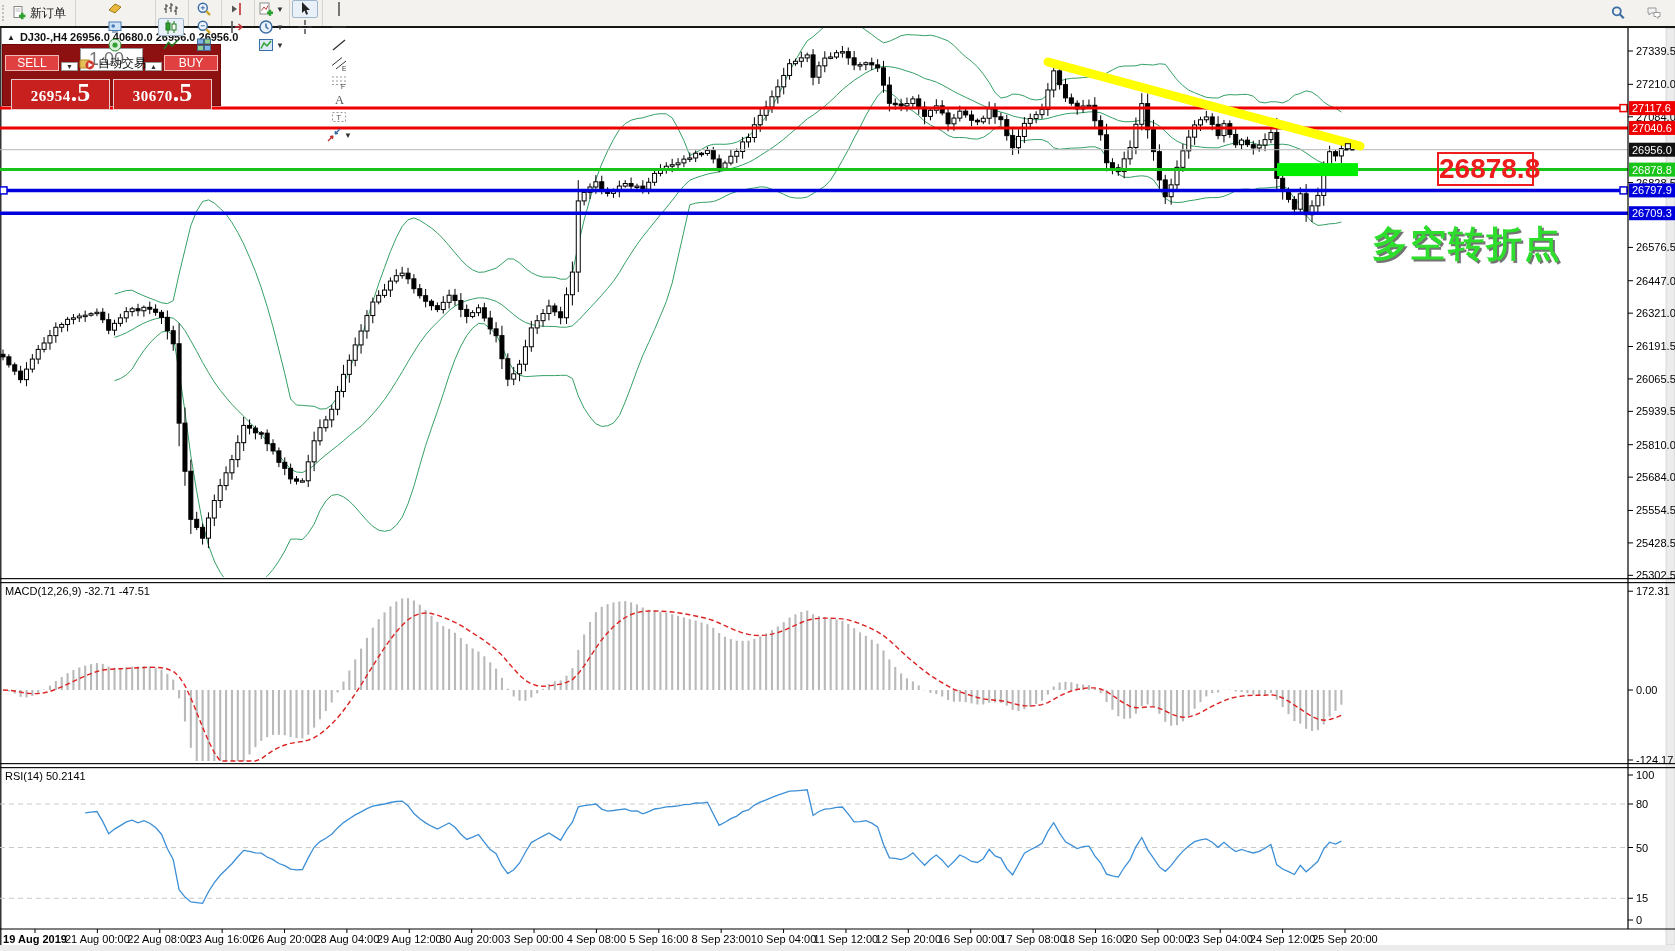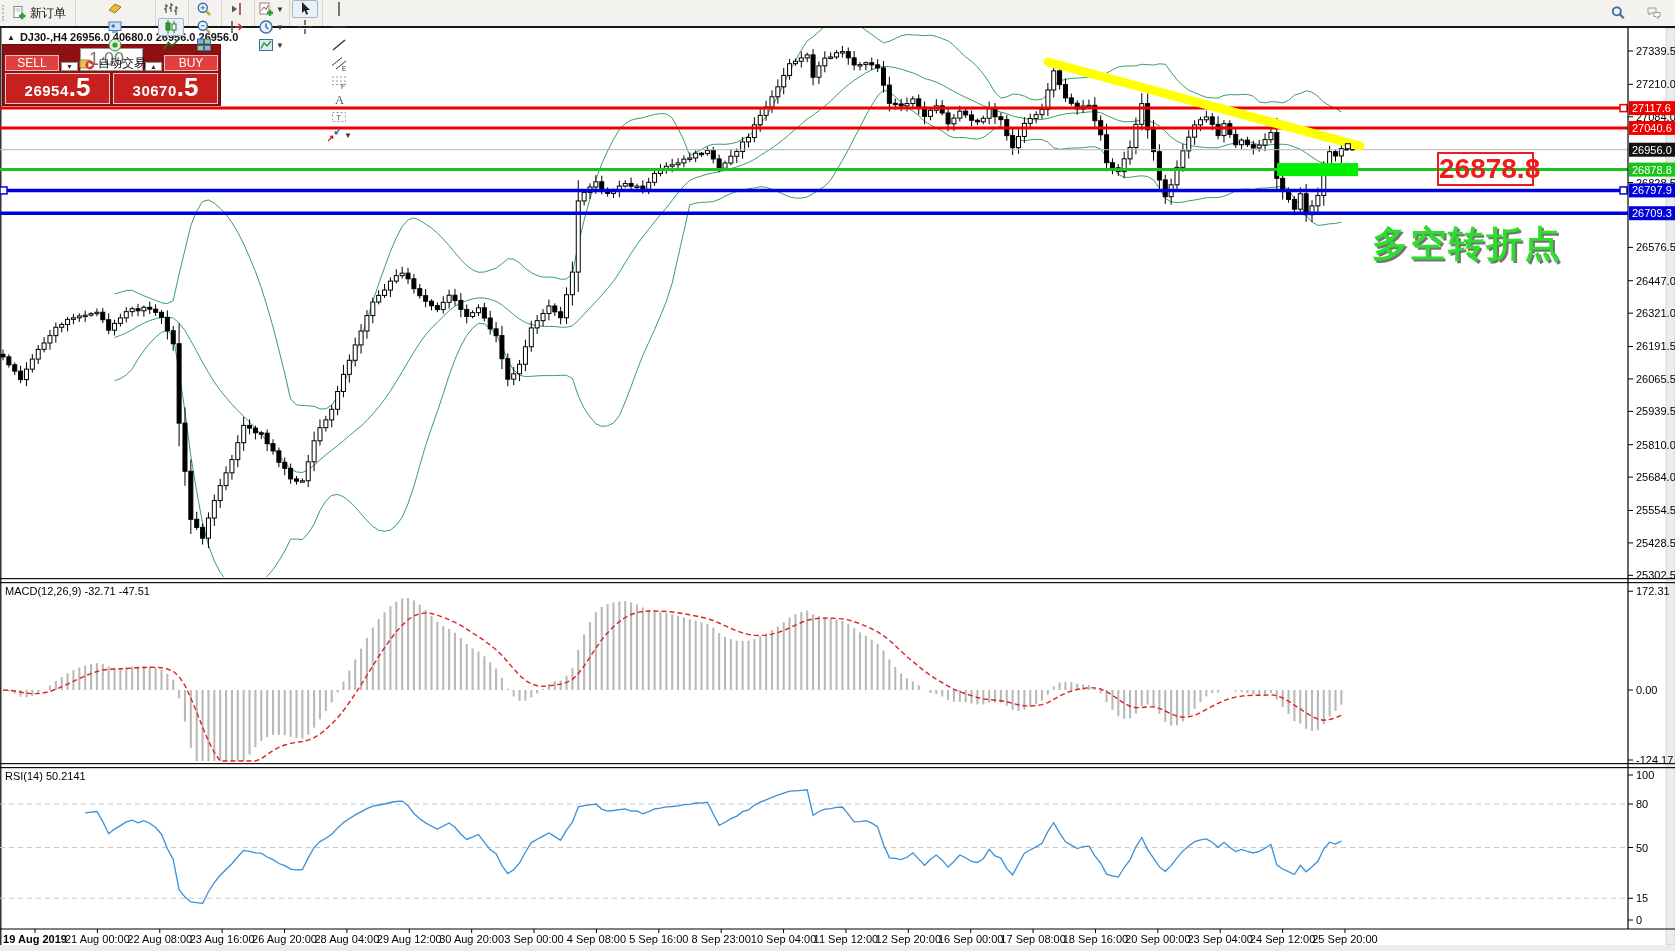--- a/index.html
+++ b/index.html
@@ -26,21 +26,21 @@
     color:#111;display:flex;align-items:center;gap:5px;}
   #chart-title .tri{font-size:8px;color:#222;}
   #trade-panel{position:absolute;left:2px;top:44px;width:219px;height:62px;background:#8d1111;
     border:1px solid #6d0a0a;z-index:12;box-sizing:border-box;}
   #tp-row1{display:flex;align-items:flex-end;height:24px;margin:2px 2px 0 2px;gap:2px;}
   .tp-btn{background:#e04040;border:1px solid #f2b9b9;color:#fff;font-size:12px;
     display:flex;align-items:center;justify-content:center;flex:0 0 52px;}
   .tp-spin{background:#fff;border:1px solid #999;display:flex;align-items:center;justify-content:center;}
   .tp-arrow{flex:0 0 15px;font-size:7px;color:#333;}
   .tp-vol{flex:1;font-size:18px;color:#737373;justify-content:flex-end;padding-right:18px;}
-  #tp-row2{display:flex;height:31px;margin:2px;gap:3px;}
+  #tp-row2{display:flex;height:31px;margin:8px;gap:3px;font-family:Liberation Serif, serif;}
   .tp-price{flex:1;background:#c81f1f;border:1px solid #e9caca;color:#fff;display:flex;
     align-items:baseline;justify-content:center;padding-top:2px;}
   .tp-price .pm{font-size:15px;font-weight:bold;letter-spacing:.5px;}
   .tp-price .pp{font-size:26px;font-weight:bold;line-height:22px;}
   #anno-box{position:absolute;left:1437px;top:152px;width:93px;height:30px;z-index:11;
     border:2px solid #ee1c1c;color:#ee1c1c;font-size:28px;line-height:30px;text-align:center;
     font-weight:bold;background:transparent;}
   #anno-cn{position:absolute;left:1372px;top:220px;z-index:11;font-size:36px;font-weight:bold;
     color:#2dde2d;text-shadow:2px 2px 0 rgba(90,90,90,.85);letter-spacing:2px;white-space:nowrap;}
   #chart-svg{position:absolute;left:0;top:0;z-index:5;}

